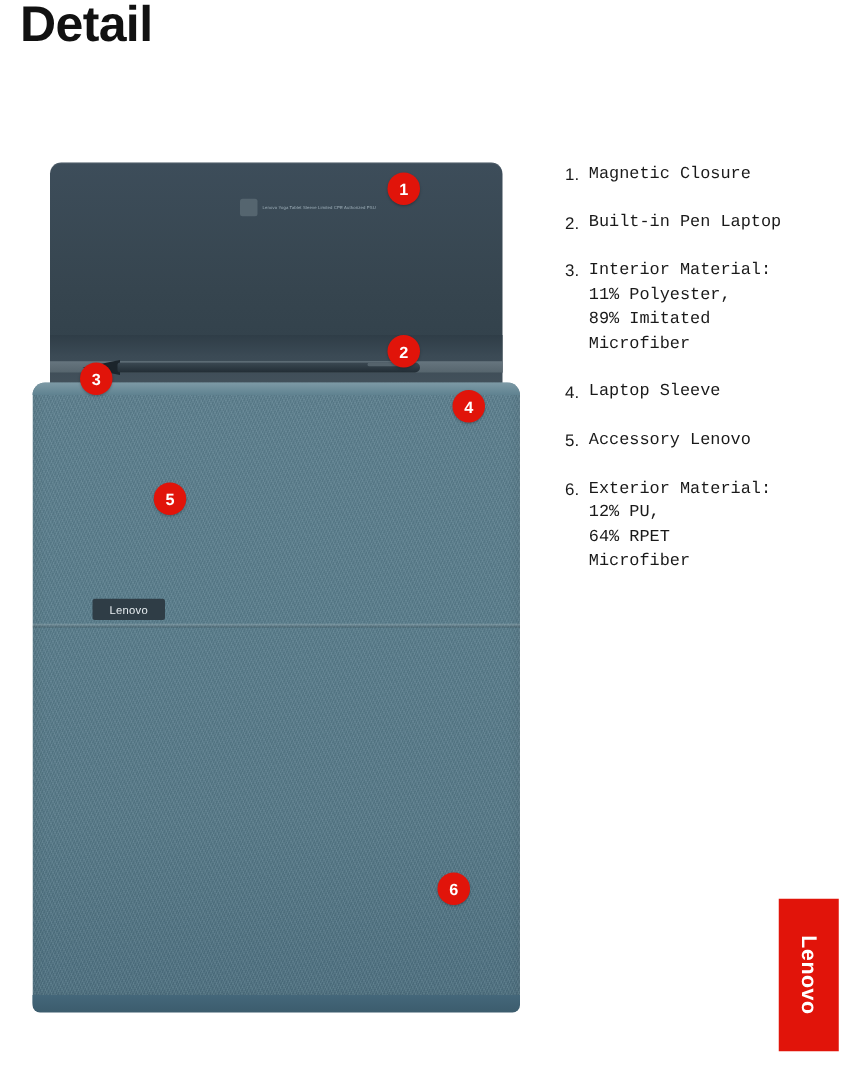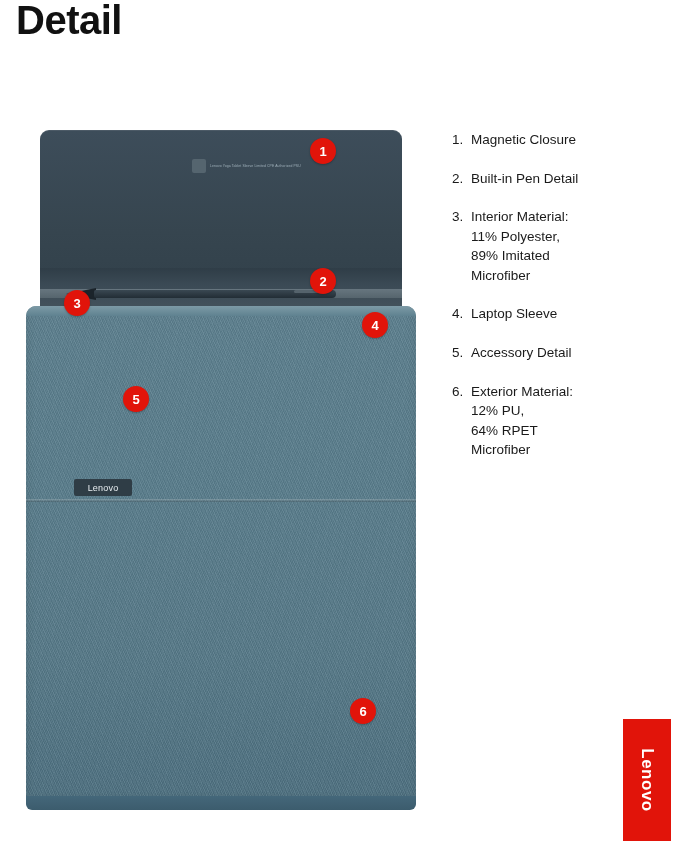--- a/index.html
+++ b/index.html
@@ -219,20 +219,21 @@
     font-size: 13.5px;
     line-height: 1.45;
     color: #1a1a1a;
   }
   .feature-num {
     width: 19px;
     flex: 0 0 19px;
   }
   .feature-text {
     white-space: pre-line;
+    font-family: Liberation Mono, monospace;
   }
 
   
   .lenovo-logo {
     position: absolute;
     right: 8px;
     bottom: 22px;
     width: 48px;
     height: 122px;
     background: #e1140a;
@@ -292,36 +293,36 @@
   <div class="badge" style="left:332px; top:578px;">6</div>
 </div>
 
 <div class="feature-list">
   <div class="feature-item">
     <span class="feature-num">1.</span>
     <span class="feature-text">Magnetic Closure</span>
   </div>
   <div class="feature-item">
     <span class="feature-num">2.</span>
-    <span class="feature-text">Built-in Pen Detail</span>
+    <span class="feature-text">Built-in Pen Laptop</span>
   </div>
   <div class="feature-item">
     <span class="feature-num">3.</span>
     <span class="feature-text">Interior Material:
  11% Polyester,
  89% Imitated
  Microfiber</span>
   </div>
   <div class="feature-item">
     <span class="feature-num">4.</span>
     <span class="feature-text">Laptop Sleeve</span>
   </div>
   <div class="feature-item">
     <span class="feature-num">5.</span>
-    <span class="feature-text">Accessory Detail</span>
+    <span class="feature-text">Accessory Lenovo</span>
   </div>
   <div class="feature-item">
     <span class="feature-num">6.</span>
     <span class="feature-text">Exterior Material:
  12% PU,
  64% RPET
  Microfiber</span>
   </div>
 </div>
 

